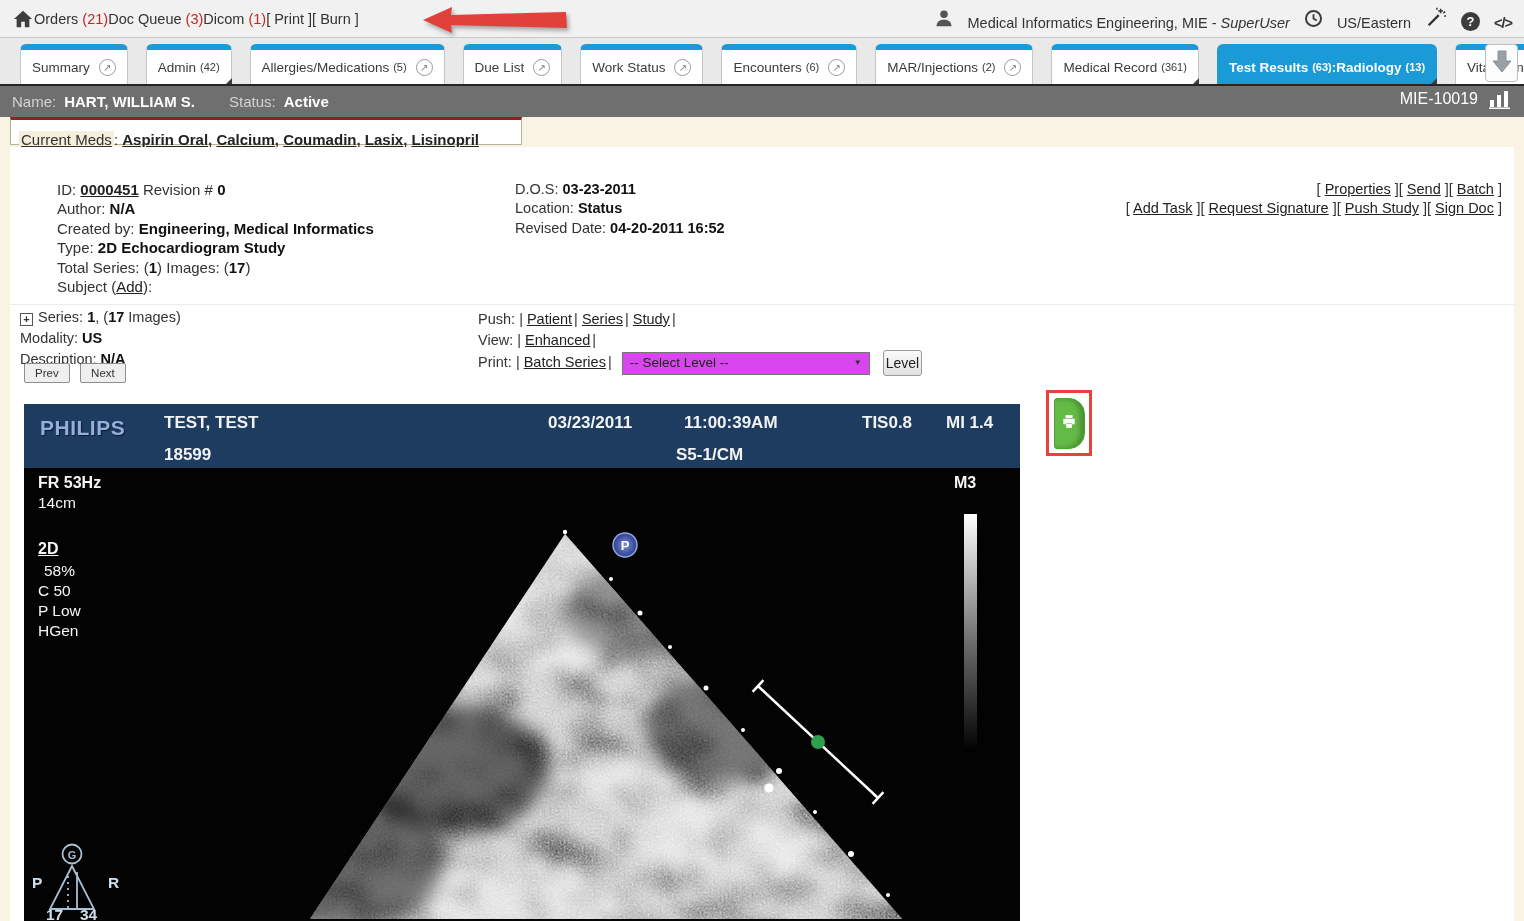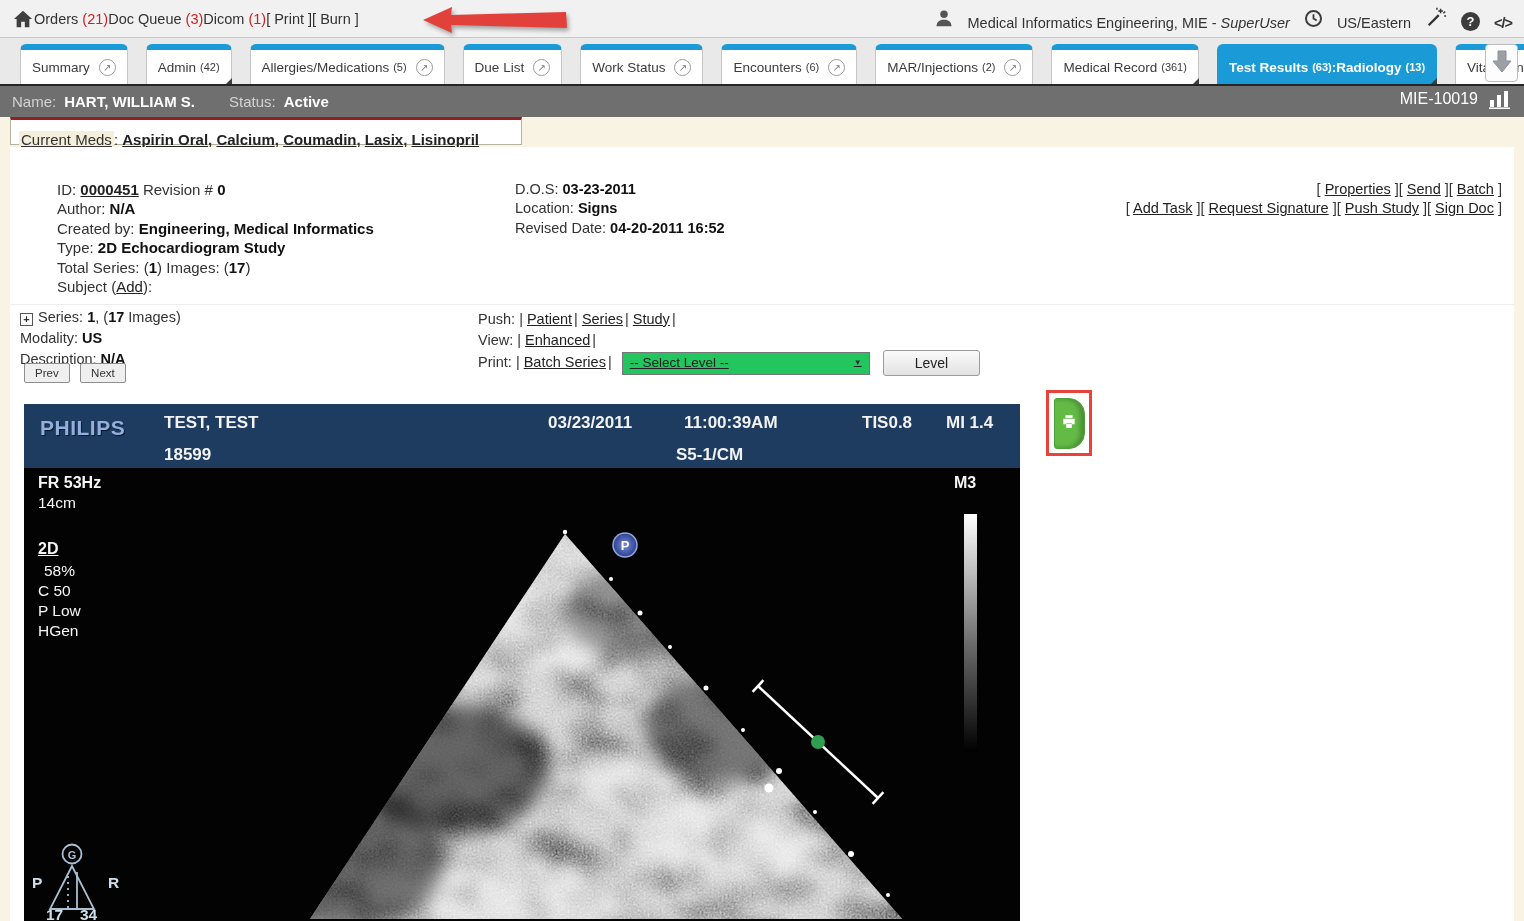--- a/index.html
+++ b/index.html
@@ -74,24 +74,24 @@
   
   .series-col { position:absolute; left:10px; top:160px; font-size:14.5px; line-height:21px; }
   .push-col { position:absolute; left:468px; top:162px; font-size:14.5px; line-height:20.5px; }
   .expand { display:inline-block; width:13px; height:13px; border:1px solid #555; font-size:11px;
             line-height:11px; text-align:center; color:#333; margin-right:5px; vertical-align:-1px;
             cursor:pointer; font-weight:bold; }
   .sep-comma::after { content:", "; }
   .pl { margin:0 2px 0 0; } .pl::before { content:"| "; }
   .ptail::before { content:"|"; }
   .fakeselect { display:inline-flex; align-items:center; justify-content:space-between; width:248px;
-                height:23px; border:1px solid #767676; background:#22c55e; padding:0 7px; font-size:13.5px;
-                margin-left:10px; vertical-align:middle; cursor:pointer; color:#222;text-decoration:underline; }
+                height:23px; border:1px solid #767676; background:#d946ef; padding:0 7px; font-size:13.5px;
+                margin-left:10px; vertical-align:middle; cursor:pointer; color:#222; }
   .caret { font-size:8px; color:#333; }
-  .btn-level { margin-left:13px; height:26px; padding:0 31px; font-size:14px; color:#222;
+  .btn-level { margin-left:13px; height:26px; padding:0 2px; font-size:14px; color:#222;
                background:linear-gradient(#fafafa,#e2e2e2); border:1px solid #9b9b9b; border-radius:3px;
                cursor:pointer; vertical-align:middle; font-family:"Liberation Sans",sans-serif; }
   .prevnext { position:absolute; left:14px; top:216px; }
   .btn-sm { height:20px; padding:0 10px; font-size:11.5px; color:#333; background:#efefef;
             border:1px solid #8f8f8f; border-radius:2px; margin-right:6px; cursor:pointer;
             font-family:"Liberation Sans",sans-serif; }
 
   
   .usimg { position:absolute; left:14px; top:257px; width:996px; height:517px; background:#030303;
            overflow:hidden; cursor:pointer; }
@@ -250,21 +250,21 @@
     <div><span>ID:</span> <a style="font-weight:bold">0000451</a> <span>Revision #</span> <b>0</b></div>
     <div><span>Author:</span> <b>N/A</b></div>
     <div><span>Created by:</span> <b>Engineering, Medical Informatics</b></div>
     <div><span>Type:</span> <b>2D Echocardiogram Study</b></div>
     <div><span>Total Series:</span> <span class="pwrap"><b>1</b></span> <span>Images:</span> <span class="pwrap"><b>17</b></span></div>
     <div><span>Subject</span> <span class="addwrap"><a>Add</a></span></div>
   </div>
 
   <div class="doc-mid">
     <div><span>D.O.S:</span> <b>03-23-2011</b></div>
-    <div><span>Location:</span> <b>Signs</b></div>
+    <div><span>Location:</span> <b>Status</b></div>
     <div><span>Revised Date:</span> <b>04-20-2011 16:52</b></div>
   </div>
 
   <div class="doc-actions">
     <div><span class="blink"><a>Properties</a></span><span class="blink"><a>Send</a></span><span class="blink"><a>Batch</a></span></div>
     <div><span class="blink"><a>Add Task</a></span><span class="blink"><a>Request Signature</a></span><span class="blink"><a>Push Study</a></span><span class="blink"><a>Sign Doc</a></span></div>
   </div>
 
   <div class="hr-faint"></div>
 

